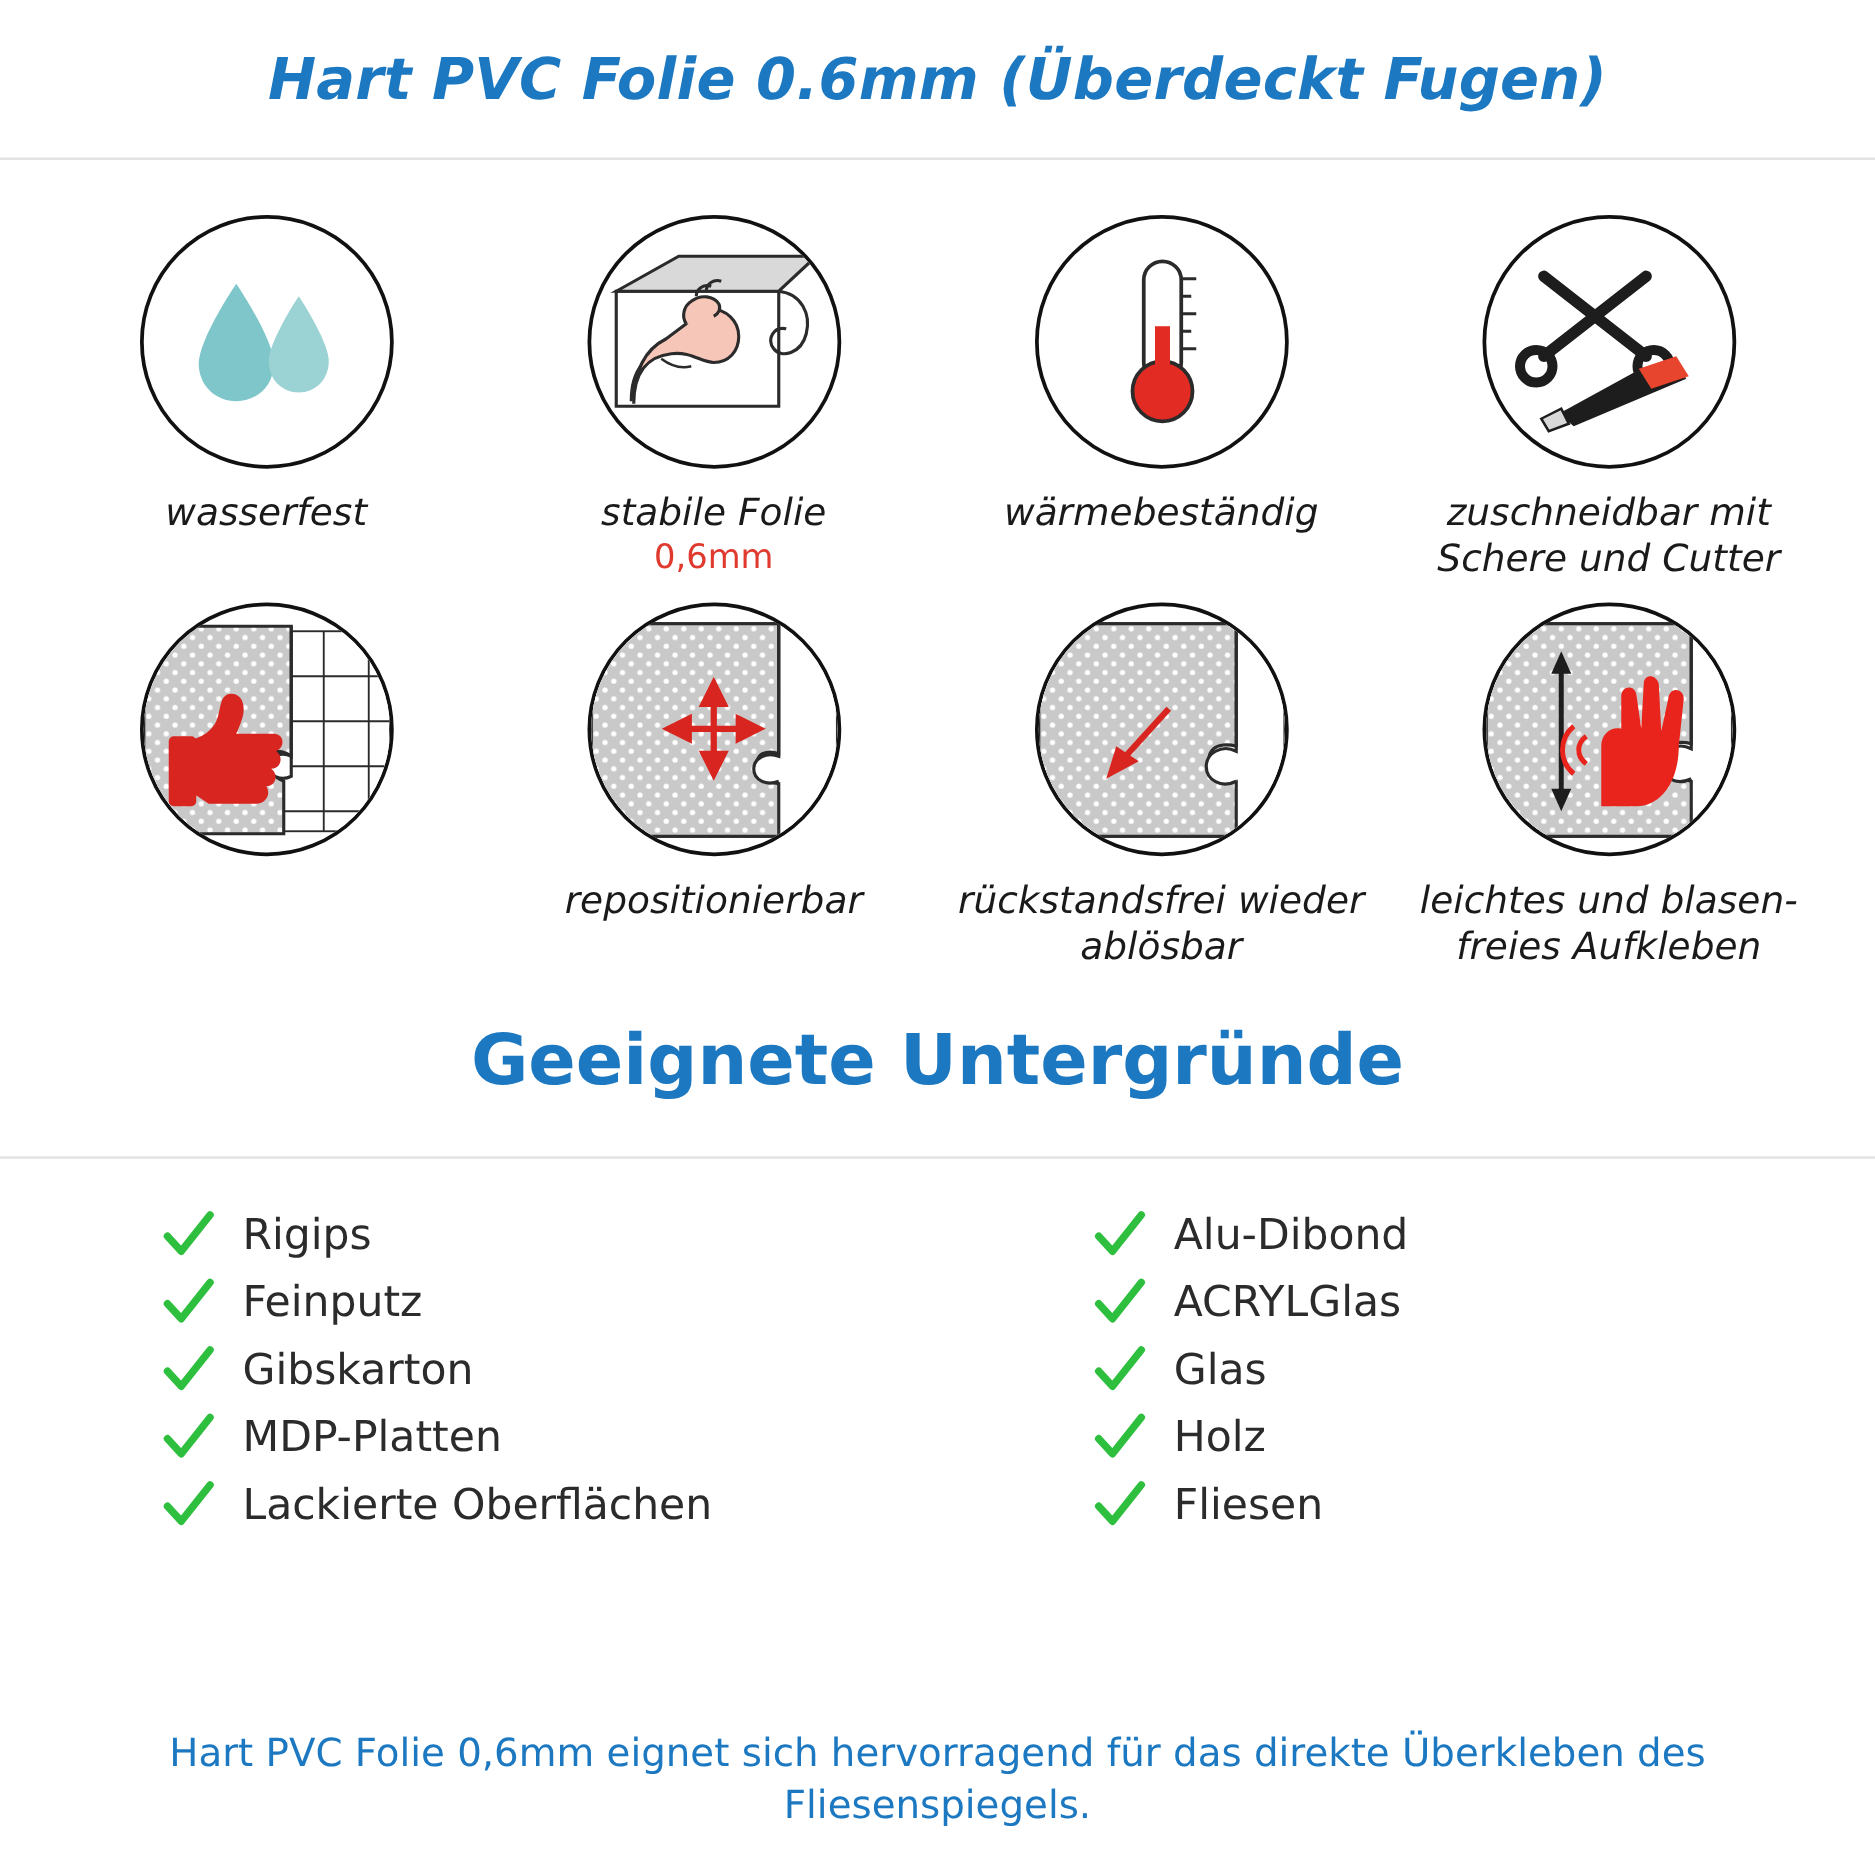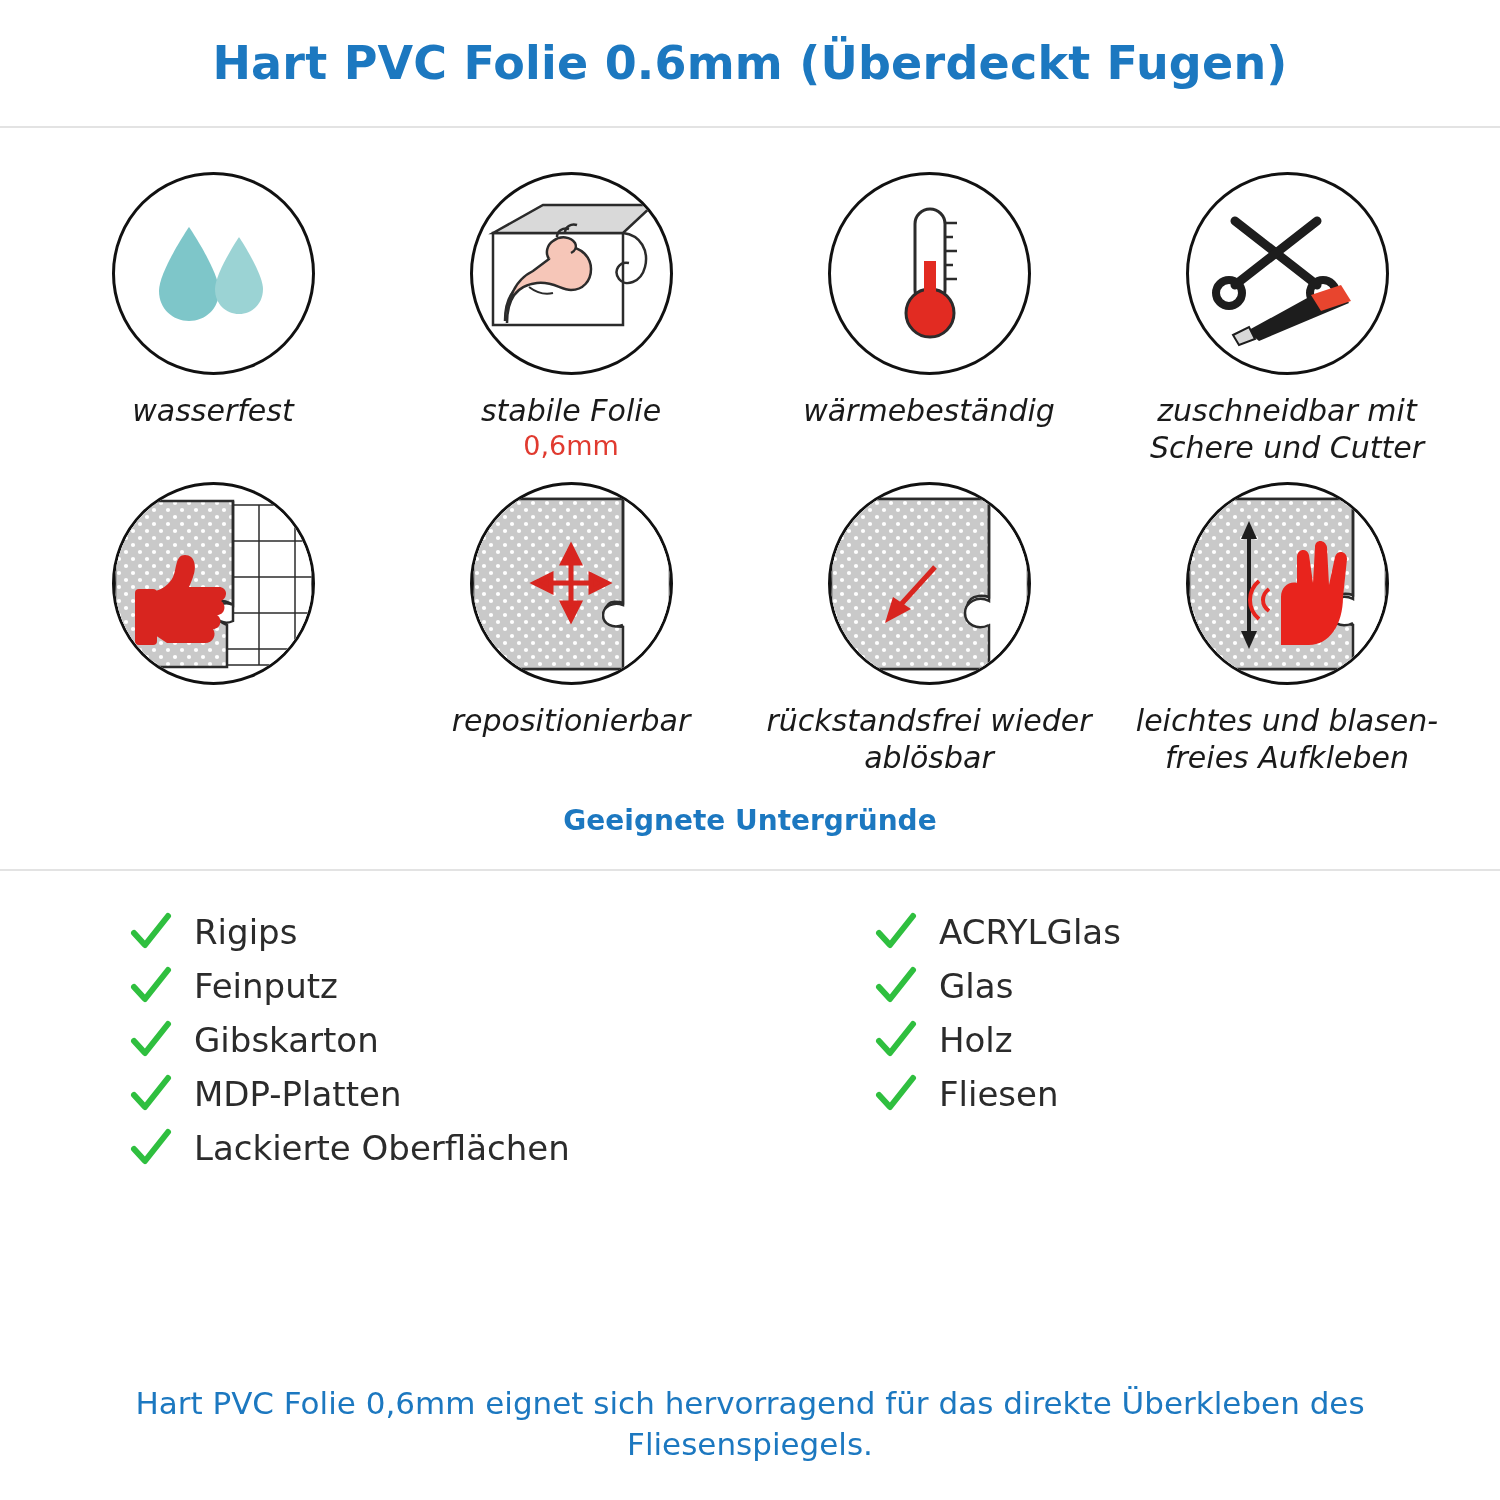--- a/index.html
+++ b/index.html
@@ -21,20 +21,21 @@
     box-sizing: border-box;
   }
 
   
   .header {
     height: 126px;
     display: flex;
     align-items: center;
     justify-content: center;
     border-bottom: 2px solid #e3e3e3;
+    font-style: italic;
   }
   .header-title {
     font-size: 46px;
     color: #1c78c0;
     font-weight: bold;
     letter-spacing: 0.2px;
     text-align: center;
   }
 
   
@@ -71,26 +72,26 @@
   }
   .feature-sub {
     font-size: 27px;
     color: #e03a2f;
     text-align: left;
     line-height: 1.2;
   }
 
   
   .sub-heading {
-    margin-top: 28px;
+    margin-top: 40px;
     text-align: center;
-    font-size: 28px;
+    font-size: 56px;
     font-weight: bold;
     color: #1c78c0;
-    padding-bottom: 32px;
+    padding-bottom: 44px;
     border-bottom: 2px solid #e3e3e3;
   }
 
   
   .lists {
     display: flex;
     padding: 40px 0 0 0;
   }
   .list-col {
     flex: 1;
@@ -373,20 +374,28 @@
               <path d="M4 22 L15 34 L38 5" fill="none" stroke="#2fbf3f" stroke-width="6" stroke-linecap="round" stroke-linejoin="round"></path>
             </svg>
         </span>
         <span class="list-text">Lackierte Oberflächen</span>
       </div>
 
     </div>
 
     <div class="list-col right">
 
+      <div class="list-item">
+        <span class="check">
+          <svg viewBox="0 0 42 42" width="42" height="42">
+              <path d="M4 22 L15 34 L38 5" fill="none" stroke="#2fbf3f" stroke-width="6" stroke-linecap="round" stroke-linejoin="round"></path>
+            </svg>
+        </span>
+        <span class="list-text">Alu-Dibond</span>
+      </div>
 
       <div class="list-item">
         <span class="check">
           <svg viewBox="0 0 42 42" width="42" height="42">
               <path d="M4 22 L15 34 L38 5" fill="none" stroke="#2fbf3f" stroke-width="6" stroke-linecap="round" stroke-linejoin="round"></path>
             </svg>
         </span>
         <span class="list-text">ACRYLGlas</span>
       </div>
 

